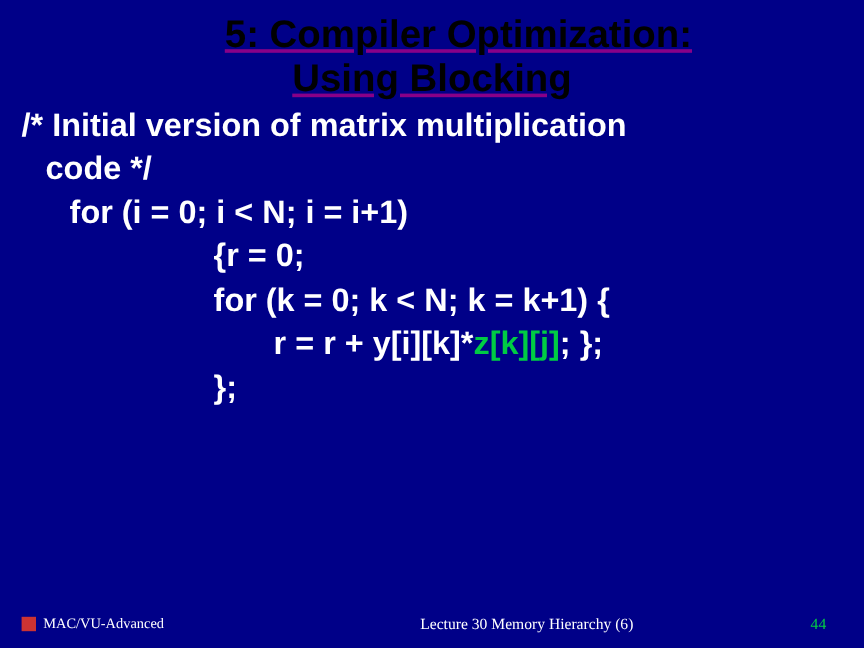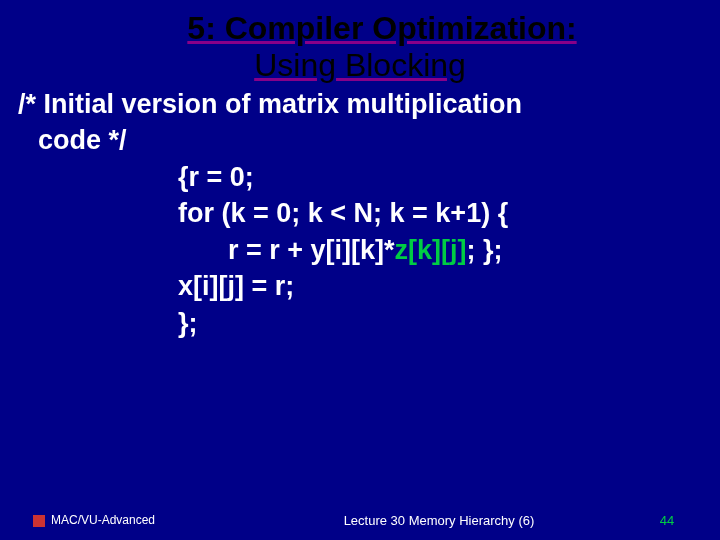--- a/index.html
+++ b/index.html
@@ -21,21 +21,21 @@
     font-weight: bold;
     font-size: 32px;
     text-decoration: underline;
     text-decoration-color: #880088;
     text-decoration-thickness: 3px;
     text-underline-offset: 2px;
     margin-left: 44px;
   }
   .title-line2 {
     color: #000;
-    font-weight: normal;
+    font-weight: bold;
     font-size: 32px;
     text-decoration: underline;
     text-decoration-color: #880088;
     text-decoration-thickness: 3px;
     text-underline-offset: 2px;
   }
   .content {
     padding: 0 18px 0 18px;
     font-size: 27px;
     font-weight: bold;
@@ -50,21 +50,22 @@
   .line-i4 { padding-left: 210px; }
   .zkj { color: #00cc44; }
   .semispace { letter-spacing: 0; }
   .footer {
     position: absolute;
     bottom: 12px;
     left: 0;
     width: 100%;
     display: flex;
     align-items: center;
-    padding: 0 33px;
+    padding: 0 18px;
+    font-family: Liberation Serif, serif;
   }
   .bullet {
     width: 12px;
     height: 12px;
     background: #cc3333;
     margin-right: 6px;
     flex-shrink: 0;
   }
   .footer-left {
     font-size: 12px;
@@ -89,26 +90,26 @@
 <body>
 
 <div class="title-area">
   <div class="title-line1">5: Compiler Optimization:</div>
   <div class="title-line2">Using Blocking</div>
 </div>
 
 <div class="content">
   <div class="comment">/* Initial version of matrix multiplication</div>
   <div class="comment line-i1">code */</div>
+  <div class="line-i2">for (i = 0; i &lt; N; i = i+1)</div>
   <div class="line-i3">{r = 0;</div>
   <div class="line-i3">for (k = 0; k &lt; N; k = k+1) {</div>
   <div class="line-i4 semispace">
     <span>r = r + y[i][k]*</span><span class="zkj">z[k][j]</span><span>;   };</span>
   </div>
-  <div class="line-i3">x[i][j] = r;</div>
   <div class="line-i3">};</div>
 </div>
 
 <div class="footer">
   <div class="bullet"></div>
   <div class="footer-left">
     <div>MAC/VU-Advanced</div>
   </div>
   <div class="footer-center">Lecture 30 Memory Hierarchy (6)</div>
   <div class="footer-right">44</div>

